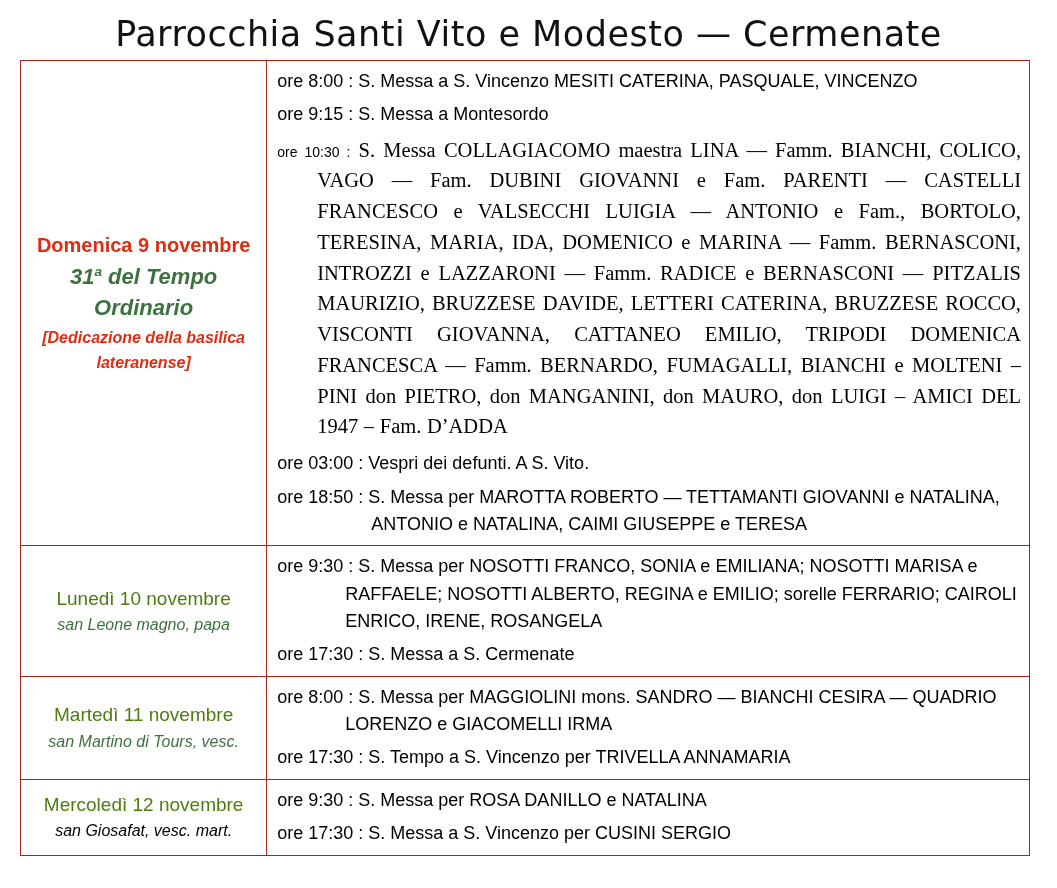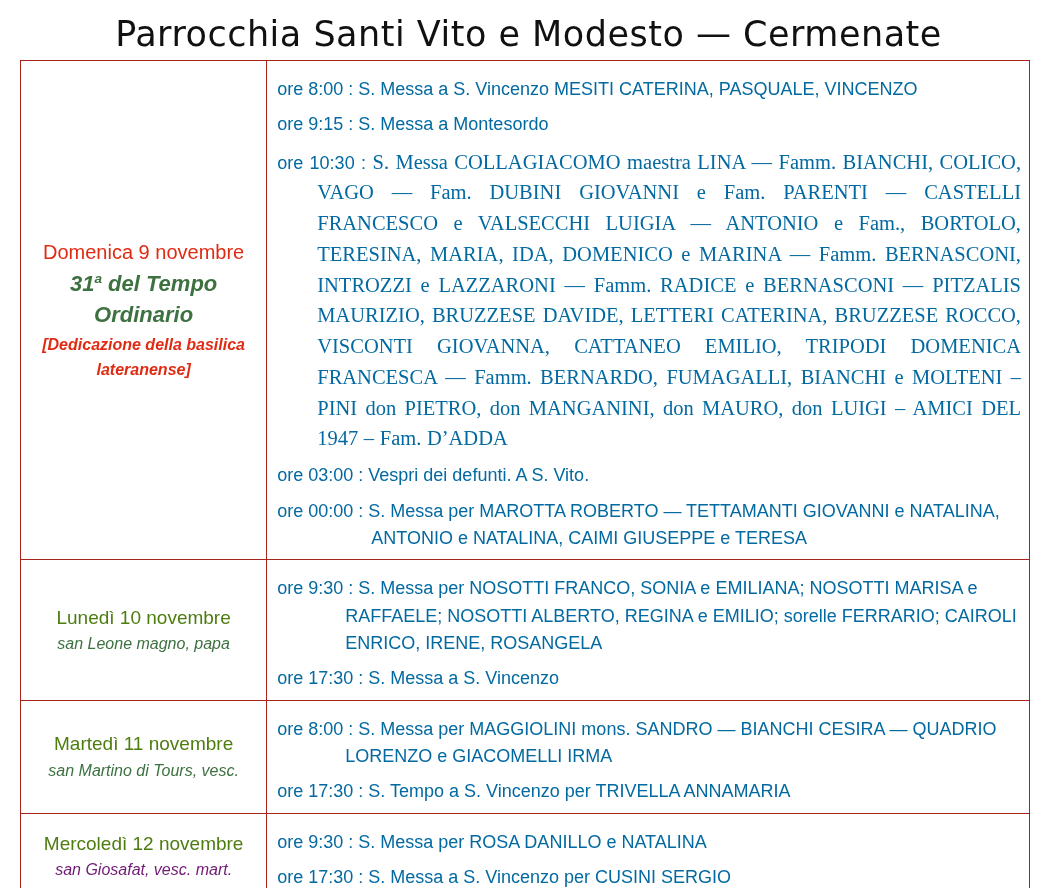--- a/index.html
+++ b/index.html
@@ -56,45 +56,45 @@
   }
   .day-name {
     font-family: "Liberation Sans", sans-serif;
     font-size: 19px;
     line-height: 1.35;
     color: #4d7c0f;
     white-space: nowrap;
   }
   .day-name.hl {
     color: #e02b13;
-    font-weight: normal;
+    font-weight: bold;
     font-size: 20px;
   }
   .day-sub {
     font-family: "Liberation Sans", sans-serif;
     font-style: italic;
     font-size: 16px;
     line-height: 1.4;
     color: #3d7140;
     margin-top: 3px;
   }
   .day-sub.bold  { font-weight: bold; font-size: 22px; }
   .day-sub.redit { color: #e02b13; font-weight: bold; font-style: italic; }
-  .day-sub.red   { color: #701a75; }
+  .day-sub.red   { color: #000000; }
   .sup { font-size: 0.62em; vertical-align: super; }
 
   
   .itemcell { padding: 7px 8px 7px 10px; }
 
   .entry {
     font-family: "Liberation Sans", sans-serif;
     font-size: 18px;
     line-height: 1.52;
-    color: #0369a1;
-    margin: 8px 0 6px 0;
+    color: #000000;
+    margin: 0 0 6px 0;
     padding-left: 48px;
     text-indent: -48px;
     text-align: left;
   }
   .entry:last-child { margin-bottom: 0; }
 
   .entry .ore  { letter-spacing: 0px; }
 
   
   .entry.serifblock {
@@ -103,21 +103,21 @@
     line-height: 1.5;
     text-align: justify;
     text-align-last: left;
     padding-left: 40px;
     text-indent: -40px;
     margin-bottom: 8px;
     word-spacing: 0.5px;
   }
   .entry.serifblock .lead {
     font-family: "Liberation Sans", sans-serif;
-    font-size: 18px;
+    font-size: 14px;
   }
 
   .entry.hang {
     padding-left: 68px;
     text-indent: -68px;
   }
   .entry.hang2 {
     padding-left: 94px;
     text-indent: -94px;
   }
@@ -148,36 +148,36 @@
         <td>
           <div class="itemcell">
             <p class="entry"><span class="ore">ore   8:00 :</span> <span>S. Messa a S. Vincenzo MESITI CATERINA, PASQUALE, VINCENZO</span></p>
 
             <p class="entry"><span class="ore">ore   9:15 :</span> <span>S. Messa a Montesordo</span></p>
 
             <p class="entry serifblock"><span class="lead">ore 10:30 :</span> <span>S. Messa COLLAGIACOMO maestra LINA — Famm. BIANCHI, COLICO, VAGO — Fam. DUBINI GIOVANNI e Fam. PARENTI — CASTELLI FRANCESCO e VALSECCHI LUIGIA — ANTONIO e Fam., BORTOLO, TERESINA, MARIA, IDA, DOMENICO e MARINA — Famm. BERNASCONI, INTROZZI e LAZZARONI — Famm. RADICE e BERNASCONI — PITZALIS MAURIZIO, BRUZZESE DAVIDE, LETTERI CATERINA, BRUZZESE ROCCO, VISCONTI GIOVANNA, CATTANEO EMILIO, TRIPODI DOMENICA FRANCESCA — Famm. BERNARDO, FUMAGALLI, BIANCHI e MOLTENI – PINI don PIETRO, don MANGANINI, don MAURO, don LUIGI – AMICI DEL 1947 – Fam. D’ADDA</span></p>
 
             <p class="entry"><span class="ore">ore 03:00 :</span> <span>Vespri dei defunti. A S. Vito.</span></p>
 
-            <p class="entry hang2"><span class="ore">ore 00:00 :</span> <span>S. Messa per MAROTTA ROBERTO — TETTAMANTI GIOVANNI e NATALINA, ANTONIO e NATALINA, CAIMI GIUSEPPE e TERESA</span></p>
+            <p class="entry hang2"><span class="ore">ore 18:50 :</span> <span>S. Messa per MAROTTA ROBERTO — TETTAMANTI GIOVANNI e NATALINA, ANTONIO e NATALINA, CAIMI GIUSEPPE e TERESA</span></p>
           </div>
         </td>
       </tr>
 
       <tr>
         <td>
           <div class="daycell">
             <div class="day-name">Lunedì 10 novembre</div>
             <div class="day-sub">san Leone magno, papa</div>
           </div>
         </td>
         <td>
           <div class="itemcell">
             <p class="entry hang"><span class="ore">ore   9:30 :</span> <span>S. Messa per NOSOTTI FRANCO, SONIA e EMILIANA; NOSOTTI MARISA e RAFFAELE; NOSOTTI ALBERTO, REGINA e EMILIO; sorelle FERRARIO; CAIROLI ENRICO, IRENE, ROSANGELA</span></p>
-            <p class="entry"><span class="ore">ore 17:30 :</span> <span>S. Messa a S. Vincenzo</span></p>
+            <p class="entry"><span class="ore">ore 17:30 :</span> <span>S. Messa a S. Cermenate</span></p>
           </div>
         </td>
       </tr>
 
       <tr>
         <td>
           <div class="daycell">
             <div class="day-name">Martedì 11 novembre</div>
             <div class="day-sub">san Martino di Tours, vesc.</div>
           </div>

